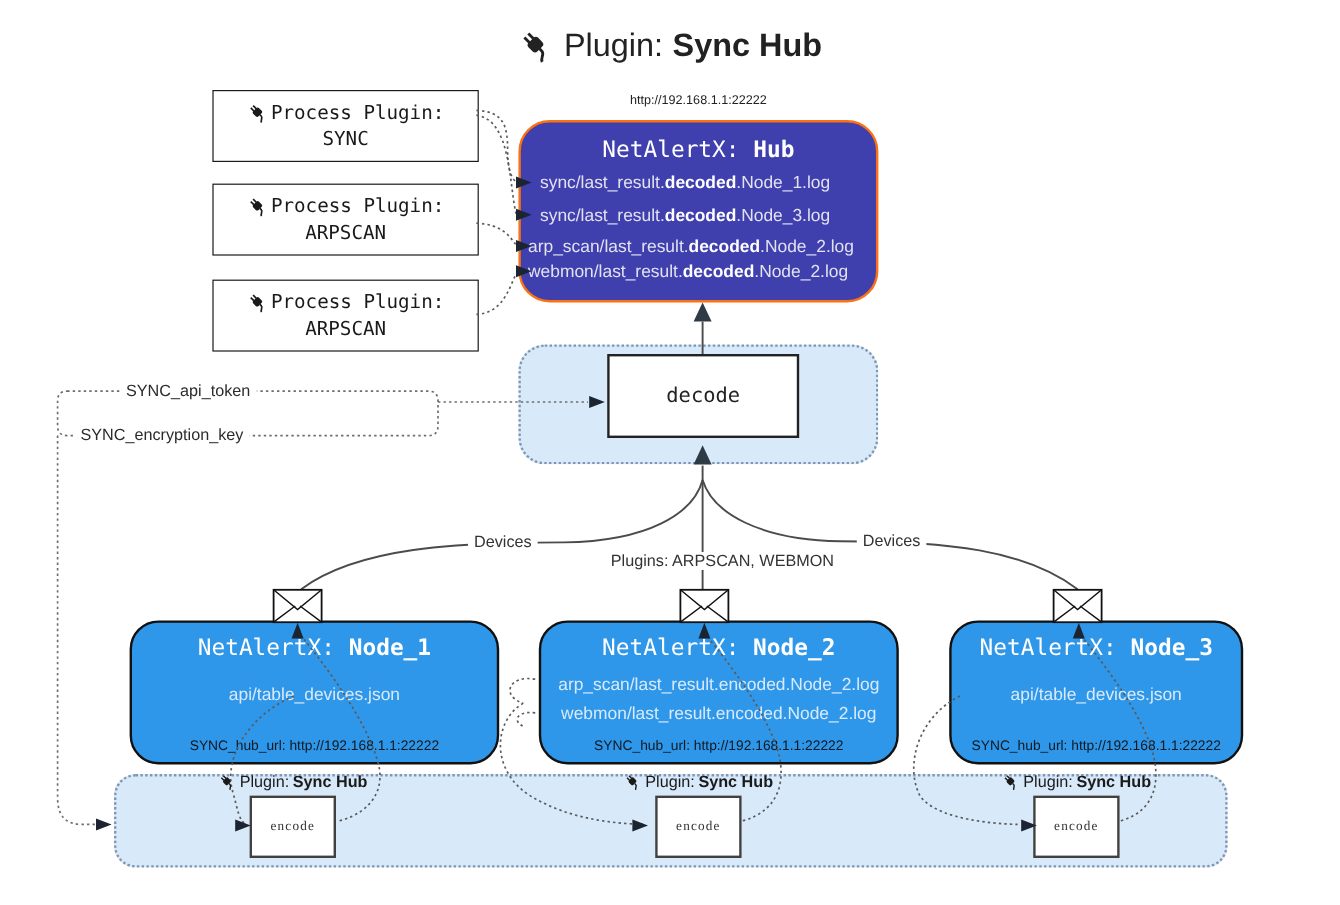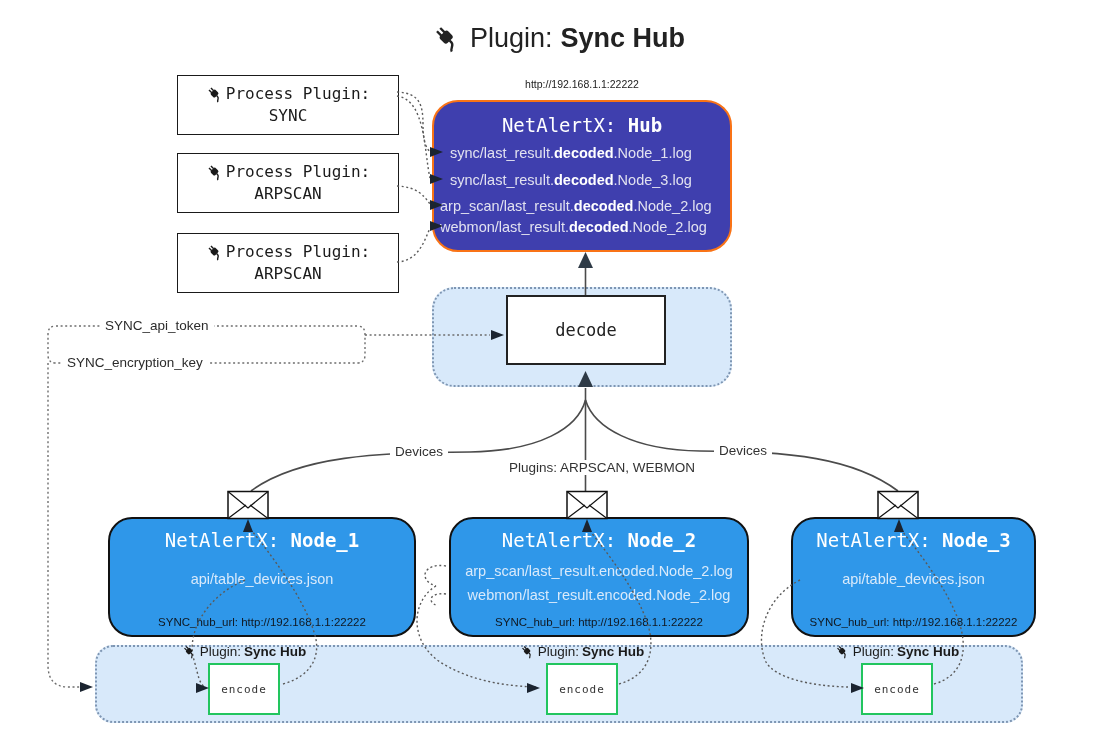--- a/index.html
+++ b/index.html
@@ -48,23 +48,23 @@
 
   
   .node{background:#2F97E9;border:2px solid #111;border-radius:24px;box-sizing:border-box;
         top:517px;height:120px;z-index:1;margin-left:16px;}
   .node-title{position:absolute;left:0;right:0;top:10px;text-align:center;color:#fff;font-size:19px;white-space:nowrap;}
   .node-line{position:absolute;left:0;right:0;text-align:center;color:#D9EAFB;font-size:14.5px;white-space:nowrap;}
   .node-url{position:absolute;left:0;right:0;bottom:7px;text-align:center;color:#101820;font-size:11.5px;z-index:10;}
 
   
   .bottom-panel{left:95px;top:645px;width:928px;height:78px;border-radius:18px;}
-  .encode-box{top:663px;width:72px;height:52px;background:#fff;border:2px solid #22c55e;box-sizing:border-box;
+  .encode-box{top:663px;width:72px;height:52px;background:#fff;border:2px solid #404040;box-sizing:border-box;
               display:flex;align-items:center;justify-content:center;font-size:11px;letter-spacing:1px;
-              color:#333;z-index:2;}
+              color:#333;z-index:2;font-family:Liberation Serif, serif;}
   .enc-label{top:644px;width:170px;display:flex;align-items:center;justify-content:center;gap:3px;
              font-size:13.5px;color:#1a1a1a;z-index:10;white-space:nowrap;}
   .enc-label .plug{width:15px;height:15px;}
 
   
   svg.overlay{position:absolute;left:0;top:0;z-index:5;pointer-events:none;}
   .solid-edge{fill:none;stroke:#4B4B4B;stroke-width:1.6;}
   .dot-edge{fill:none;stroke:#5a5a5a;stroke-width:1.4;stroke-dasharray:2,2.6;}
   .dot-edge.lt{stroke:#6e6e6e;}
   .tri{fill:#1B2430;stroke:none;}

